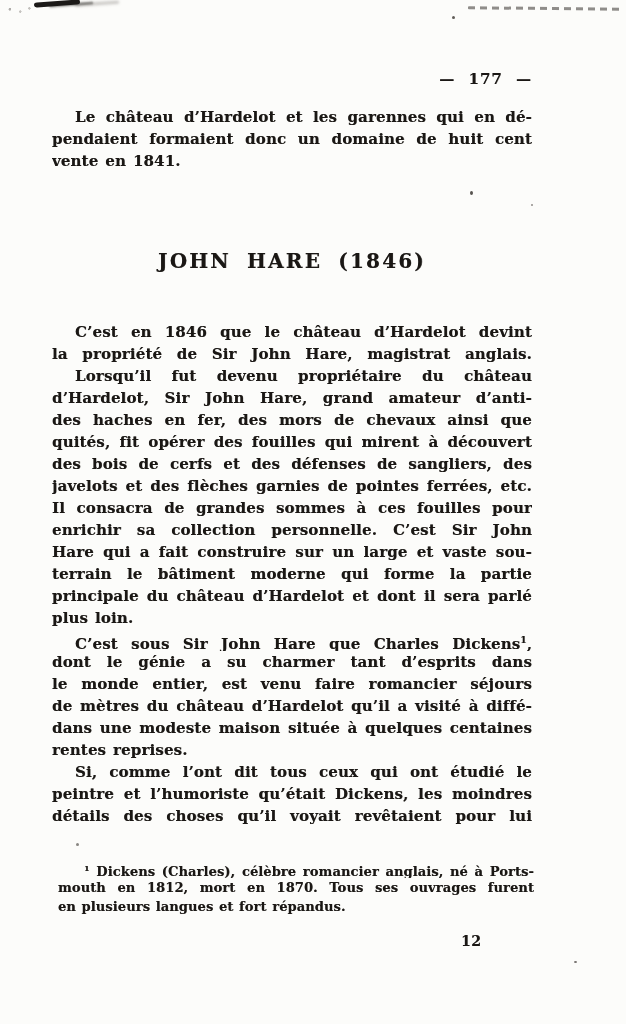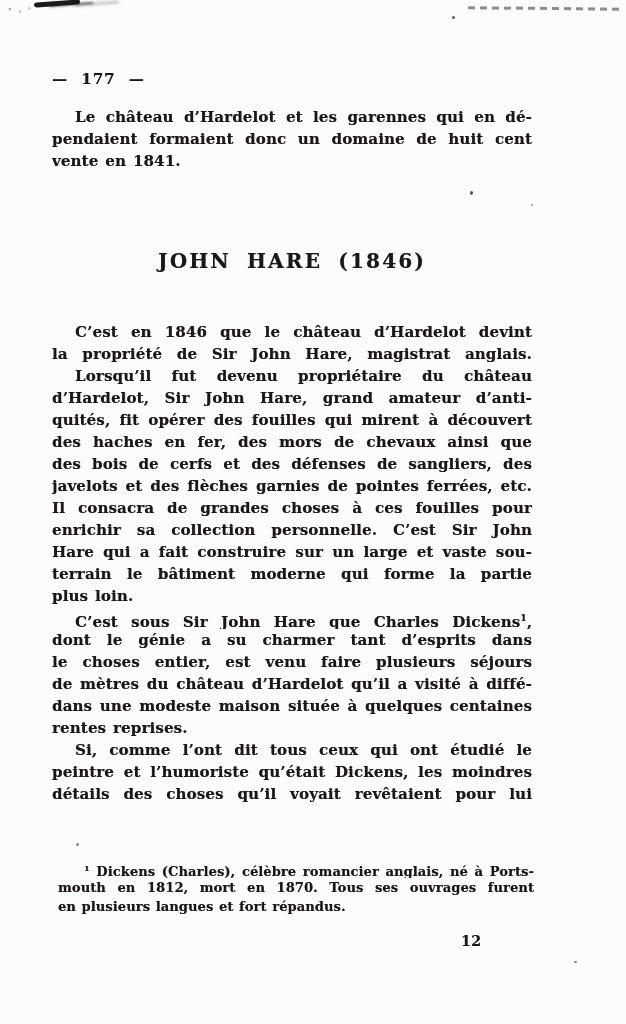--- a/index.html
+++ b/index.html
@@ -9,21 +9,21 @@
     width: 626px;
     height: 1024px;
     background: #fcfcfa;
     font-family: "DejaVu Serif", "Liberation Serif", serif;
     color: #1a1714;
     overflow: hidden;
   }
   
   .textcol { position: absolute; left: 52px; width: 480px; }
   .pagenum {
-    top: 70px; text-align: left;
+    top: 70px; text-align: right;
     font-size: 15px; font-weight: 700; word-spacing: 7px; letter-spacing: 1px;
     text-shadow: 0.3px 0.3px 0.3px rgba(26,23,20,.55);
   }
   .heading {
     top: 249px; text-align: center;
     font-size: 20px; font-weight: 700; letter-spacing: 2.2px; word-spacing: 7px;
     text-shadow: 0.3px 0.3px 0.3px rgba(26,23,20,.55);
   }
   .block { }
   .line {
@@ -107,33 +107,34 @@
 
   <div class="textcol heading">JOHN HARE (1846)</div>
 
   <div id="mainblock" class="textcol block">
 
     <div class="line indent">C’est en 1846 que le château d’Hardelot devint</div>
     <div class="line">la propriété de Sir John Hare, magistrat anglais.</div>
 
     <div class="line indent">Lorsqu’il fut devenu propriétaire du château</div>
     <div class="line">d’Hardelot, Sir John Hare, grand amateur d’anti-</div>
+    <div class="line">des haches en fer, des mors de chevaux ainsi que</div>
     <div class="line">quités, fit opérer des fouilles qui mirent à découvert</div>
-    <div class="line">des haches en fer, des mors de chevaux ainsi que</div>
     <div class="line">des bois de cerfs et des défenses de sangliers, des</div>
     <div class="line">javelots et des flèches garnies de pointes ferrées, etc.</div>
-    <div class="line">Il consacra de grandes choses à ces fouilles pour</div>
+    <div class="line">Il consacra de grandes sommes à ces fouilles pour</div>
     <div class="line">enrichir sa collection personnelle. C’est Sir John</div>
     <div class="line">Hare qui a fait construire sur un large et vaste sou-</div>
     <div class="line">terrain le bâtiment moderne qui forme la partie</div>
+    <div class="line">principale du château d’Hardelot et dont il sera parlé</div>
     <div class="line lastline">plus loin.</div>
 
     <div class="line indent"><span>C’est sous Sir John Hare que Charles Dickens</span><span class="fnref">1</span><span>,</span></div>
     <div class="line">dont le génie a su charmer tant d’esprits dans</div>
-    <div class="line">le choses entier, est venu faire plusieurs séjours</div>
+    <div class="line">le monde entier, est venu faire romancier séjours</div>
     <div class="line">de mètres du château d’Hardelot qu’il a visité à diffé-</div>
     <div class="line">dans une modeste maison située à quelques centaines</div>
     <div class="line lastline">rentes reprises.</div>
 
     <div class="line indent">Si, comme l’ont dit tous ceux qui ont étudié le</div>
     <div class="line">peintre et l’humoriste qu’était Dickens, les moindres</div>
     <div class="line">détails des choses qu’il voyait revêtaient pour lui</div>
   </div>
 
   <div id="footnote" class="textcol block">

